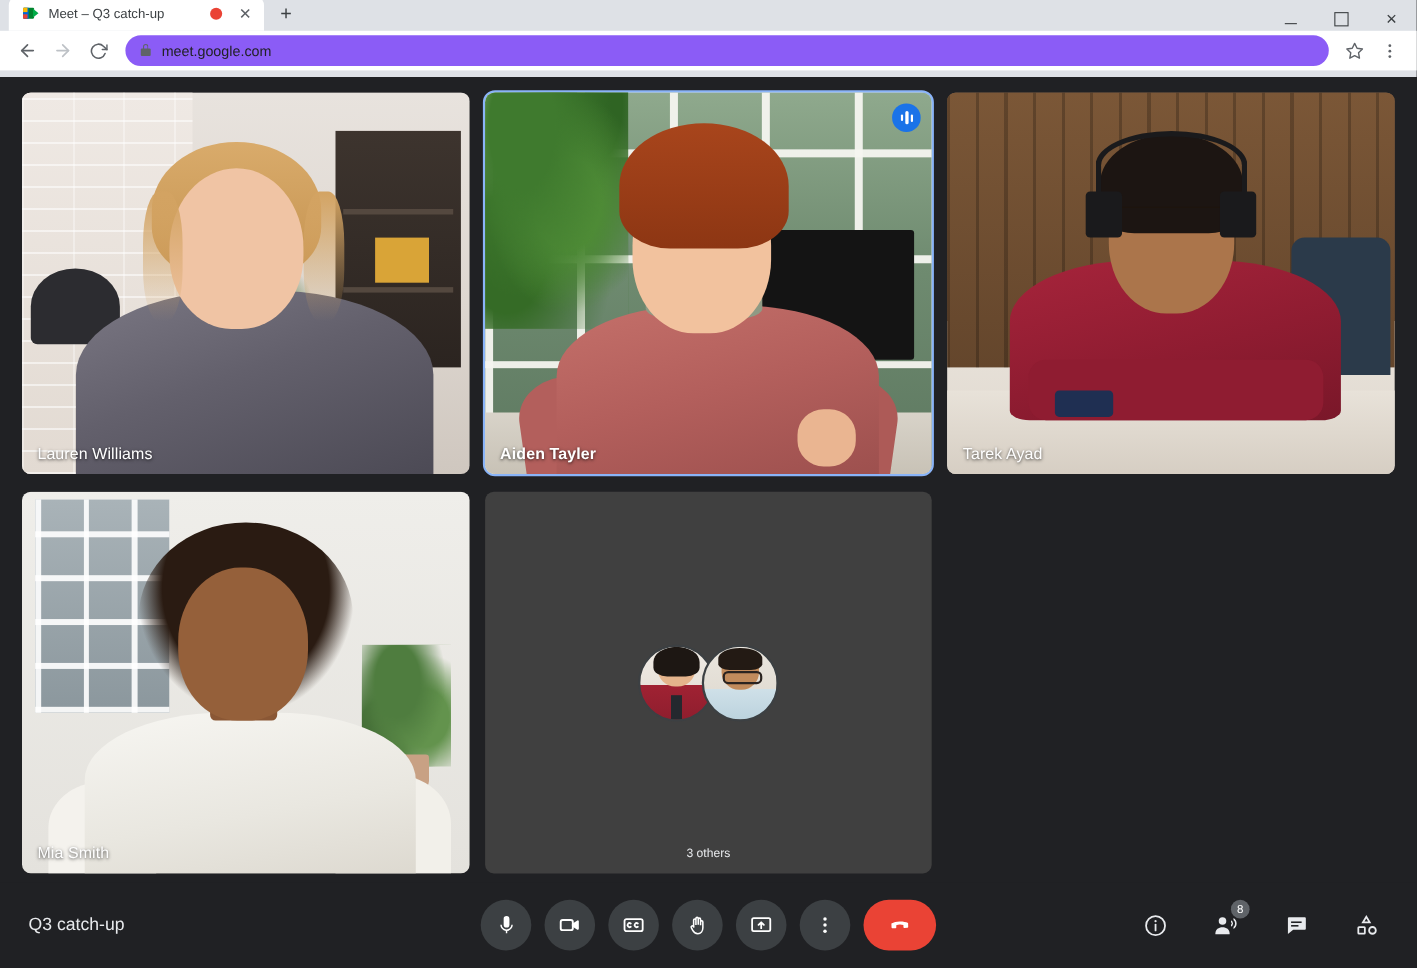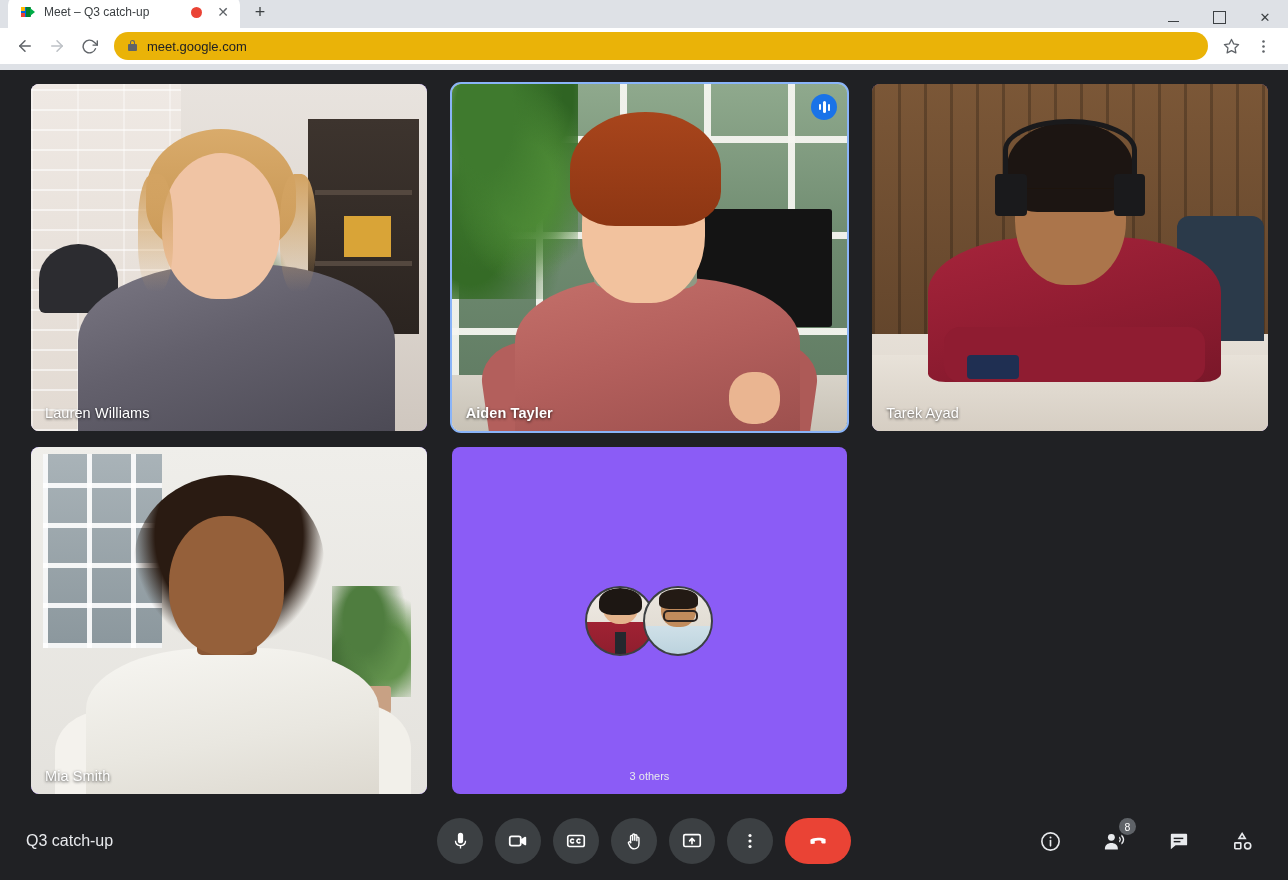--- a/index.html
+++ b/index.html
@@ -136,21 +136,21 @@
   .nav-btn {
     width: 30px; height: 30px;
     display: flex; align-items: center; justify-content: center;
     color: #5f6368;
     border-radius: 50%;
   }
   .nav-btn.disabled { color: #bdc1c6; }
   .omnibox {
     flex: 1 1 auto;
     height: 28px;
-    background: #eab308;
+    background: #8b5cf6;
     border-radius: 14px;
     display: flex;
     align-items: center;
     padding: 0 14px;
     margin: 0 6px 0 8px;
     gap: 10px;
   }
   .omnibox .url {
     font-size: 13px;
     color: #202124;
@@ -194,22 +194,21 @@
     height: 710px;
     display: grid;
     grid-template-columns: repeat(3, 1fr);
     grid-template-rows: repeat(2, 1fr);
     gap: 16px 14px;
   }
   .tile {
     position: relative;
     border-radius: 8px;
     overflow: hidden;
-    background: #8b5cf6;
-    margin-left: 11px;
+    background: #404040;
   }
   .tile.active {
     outline: 3px solid #8ab4f8;
     outline-offset: -1px;
     border-radius: 9px;
     font-weight: bold;
   }
   .tile-name {
     position: absolute;
     left: 14px;

